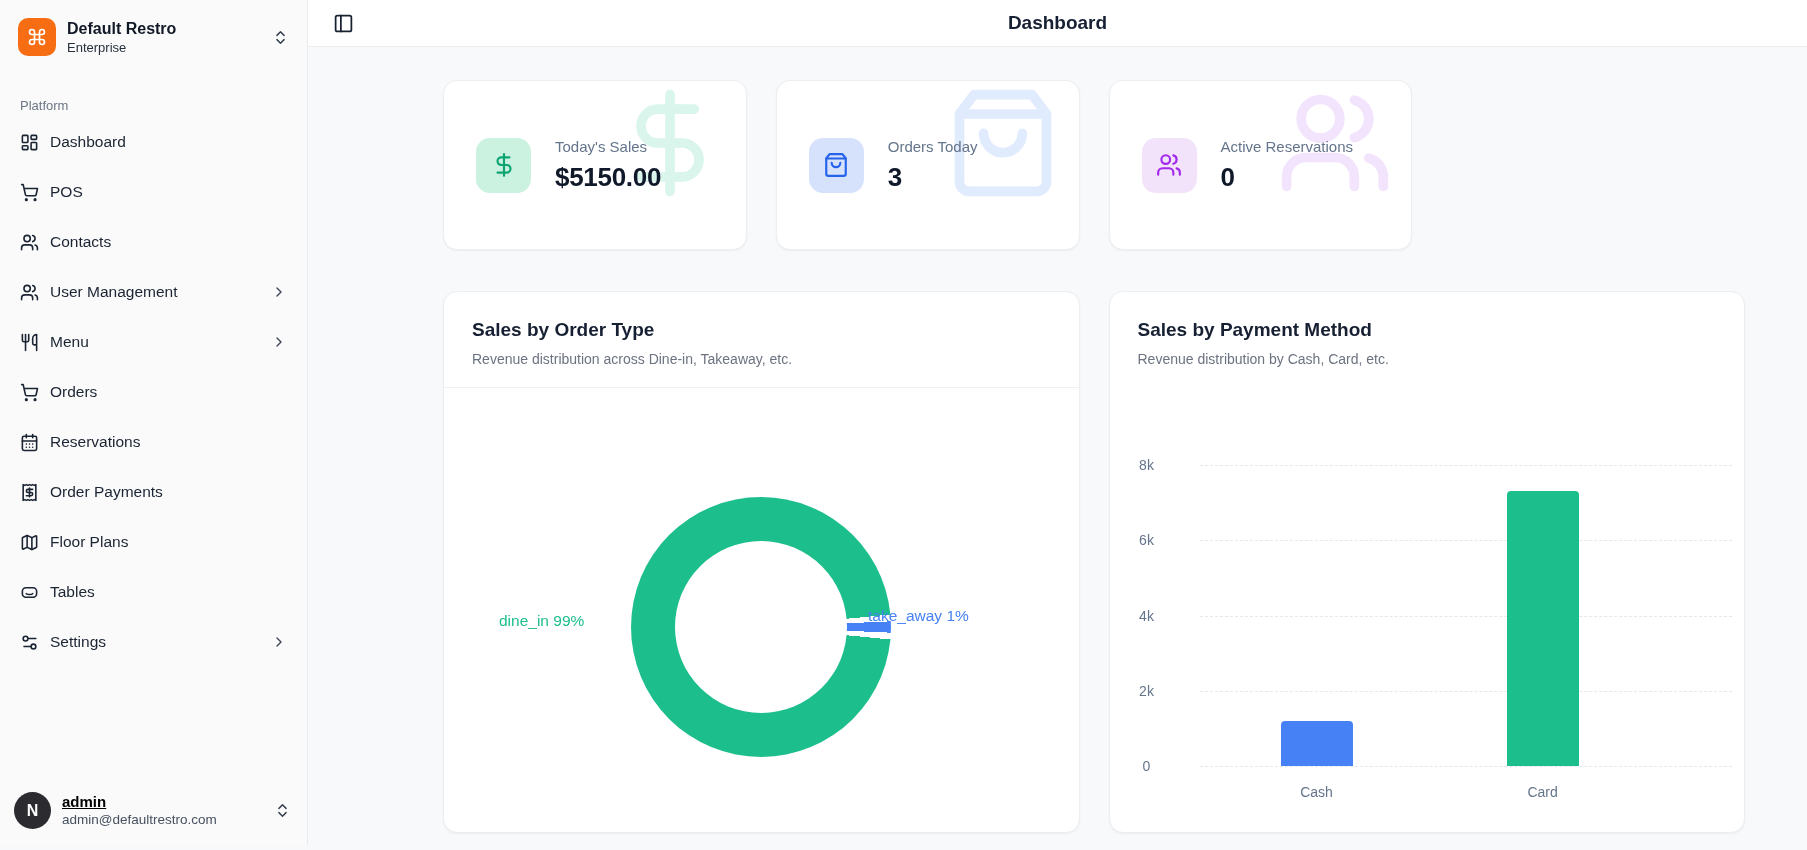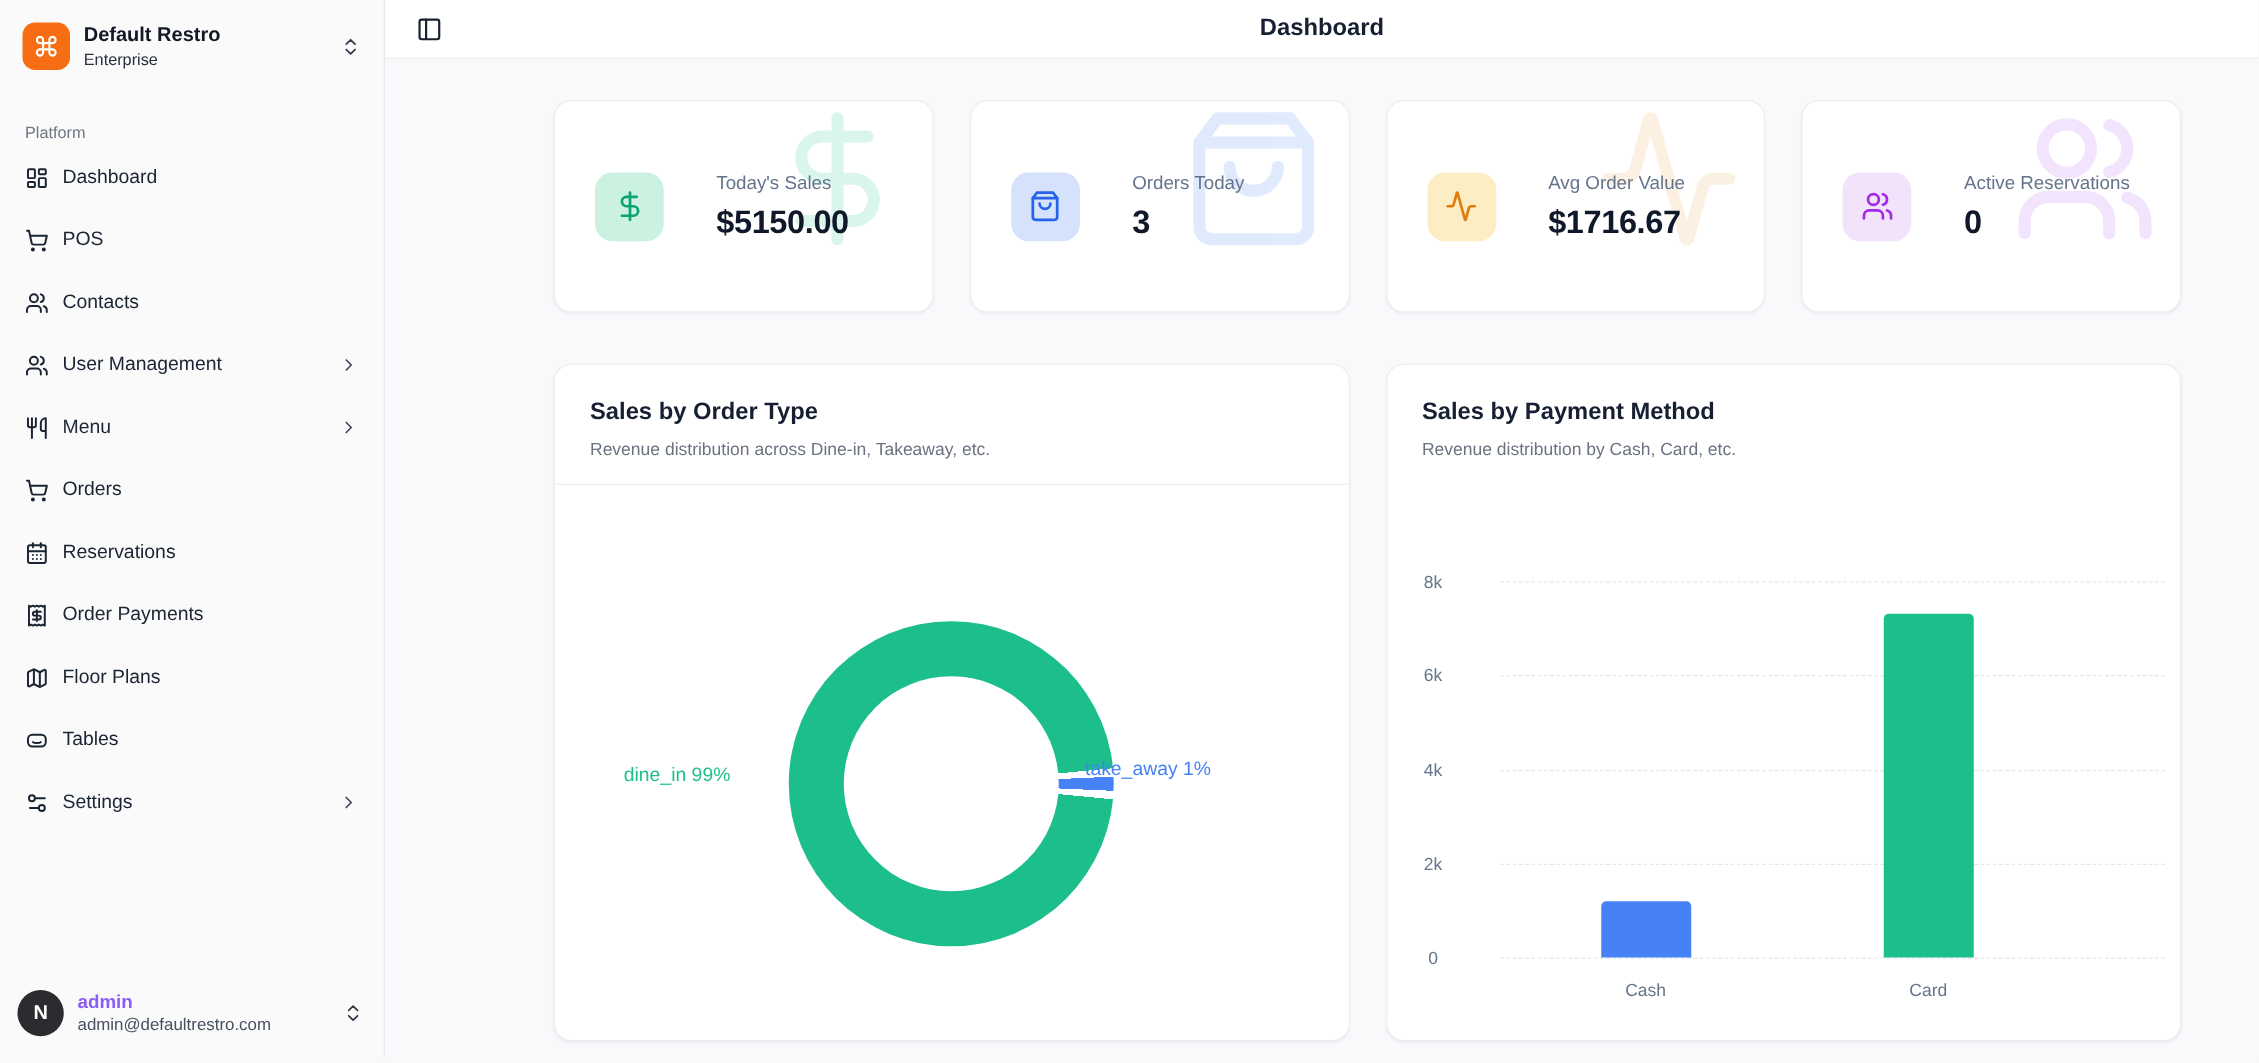--- a/index.html
+++ b/index.html
@@ -27,40 +27,40 @@
   .item-icon { width:19px; height:19px; flex:0 0 auto; }
   .nav-label { font-size:15.5px; font-weight:500; margin-left:11px; white-space:nowrap; }
   .nav-chevron { margin-left:auto; width:16px; height:16px; color:#3c4554; }
 
   .sidebar-user { margin-top:auto; display:flex; align-items:center; gap:11px;
                   padding:12px 16px 16px 14px; cursor:pointer; }
   .avatar { width:37px; height:37px; border-radius:50%; background:#2b2b30; color:#fff;
             font-size:16px; font-weight:700; display:flex; align-items:center; justify-content:center;
             flex:0 0 auto; }
   .user-meta { display:flex; flex-direction:column; gap:2px; min-width:0; }
-  .user-name { font-size:15px; font-weight:700; color:#8b5cf6; line-height:17px; }
+  .user-name { font-size:15px; font-weight:700; color:#000000; line-height:17px;text-decoration:underline; }
   .user-email { font-size:13.5px; color:#46505f; line-height:16px; white-space:nowrap; }
   .user-chevron { margin-left:auto; width:17px; height:17px; color:#333d4d; }
 
   
   .main { flex:1; display:flex; flex-direction:column; min-width:0; background:#f8f9fb; }
   .topbar { height:47px; background:#fff; border-bottom:1px solid #ebedf0;
             display:flex; align-items:center; padding:0 25px; position:relative; flex:0 0 auto; }
   .panel-toggle { width:21px; height:21px; color:#18212f; cursor:pointer; background:none; border:none; }
   .panel-toggle svg { width:21px; height:21px; }
   .topbar-title { position:absolute; left:50%; transform:translateX(-50%);
                   font-size:19px; font-weight:700; color:#172033; }
 
   .content { padding:33px 62px 0 135px; }
 
   
   .stats-row { display:grid; grid-template-columns:repeat(4,1fr); gap:29px; }
   .stat-card { position:relative; height:170px; background:#fff; border:1px solid #eceef2;
                border-radius:14px; overflow:hidden; display:flex; align-items:center;
-               padding-left:32px; box-shadow:0 1px 2px rgba(16,24,40,.05);gap:18px; }
+               padding-left:32px; box-shadow:0 1px 2px rgba(16,24,40,.05); }
   .stat-watermark { position:absolute; right:18px; top:4px; width:116px; height:116px; opacity:.16; }
   .stat-watermark svg { width:100%; height:100%; }
   .stat-icon-box { width:55px; height:55px; border-radius:14px; display:flex; align-items:center;
                    justify-content:center; flex:0 0 auto; position:relative; z-index:1; }
   .stat-icon-box svg { width:26px; height:26px; }
   .stat-text { margin-left:24px; position:relative; z-index:1; }
   .stat-label { font-size:15px; color:#64748b; margin-bottom:7px; }
   .stat-value { font-size:26px; font-weight:800; color:#10192a; letter-spacing:-0.3px; }
 
   
@@ -276,34 +276,20 @@
      <div class="stat-icon-box" style="background:#d6e2fc;color:#2563eb">
               <svg class="stat-svg" viewBox="0 0 24 24" fill="none" stroke="currentColor" stroke-width="2" stroke-linecap="round" stroke-linejoin="round">
                 <path d="M6 2 3 6v14a2 2 0 0 0 2 2h14a2 2 0 0 0 2-2V6l-3-4Z"></path>
                 <path d="M3 6h18"></path>
                 <path d="M16 10a4 4 0 0 1-8 0"></path>
               </svg>
             </div>
      <div class="stat-text">
        <div class="stat-label">Orders Today</div>
        <div class="stat-value">3</div>
-     </div>
-   </div>
-          <div class="stat-card">
-     <div class="stat-watermark" style="color:#eda24a"><svg class="wm-svg" viewBox="0 0 24 24" fill="none" stroke="currentColor" stroke-width="2" stroke-linecap="round" stroke-linejoin="round">
-                <path d="M22 12h-2.48a2 2 0 0 0-1.93 1.46l-2.35 8.36a.25.25 0 0 1-.48 0L9.24 2.18a.25.25 0 0 0-.48 0l-2.35 8.36A2 2 0 0 1 4.49 12H2"></path>
-              </svg></div>
-     <div class="stat-icon-box" style="background:#fdedc5;color:#df7e0f">
-              <svg class="stat-svg" viewBox="0 0 24 24" fill="none" stroke="currentColor" stroke-width="2" stroke-linecap="round" stroke-linejoin="round">
-                <path d="M22 12h-2.48a2 2 0 0 0-1.93 1.46l-2.35 8.36a.25.25 0 0 1-.48 0L9.24 2.18a.25.25 0 0 0-.48 0l-2.35 8.36A2 2 0 0 1 4.49 12H2"></path>
-              </svg>
-            </div>
-     <div class="stat-text">
-       <div class="stat-label">Avg Order Value</div>
-       <div class="stat-value">$1716.67</div>
      </div>
    </div>
           <div class="stat-card">
      <div class="stat-watermark" style="color:#b45cf0"><svg class="wm-svg" viewBox="0 0 24 24" fill="none" stroke="currentColor" stroke-width="2" stroke-linecap="round" stroke-linejoin="round">
                 <path d="M16 21v-2a4 4 0 0 0-4-4H6a4 4 0 0 0-4 4v2"></path>
                 <circle cx="9" cy="7" r="4"></circle>
                 <path d="M22 21v-2a4 4 0 0 0-3-3.87"></path>
                 <path d="M16 3.13a4 4 0 0 1 0 7.75"></path>
               </svg></div>
      <div class="stat-icon-box" style="background:#f2e3fb;color:#a228ed">

